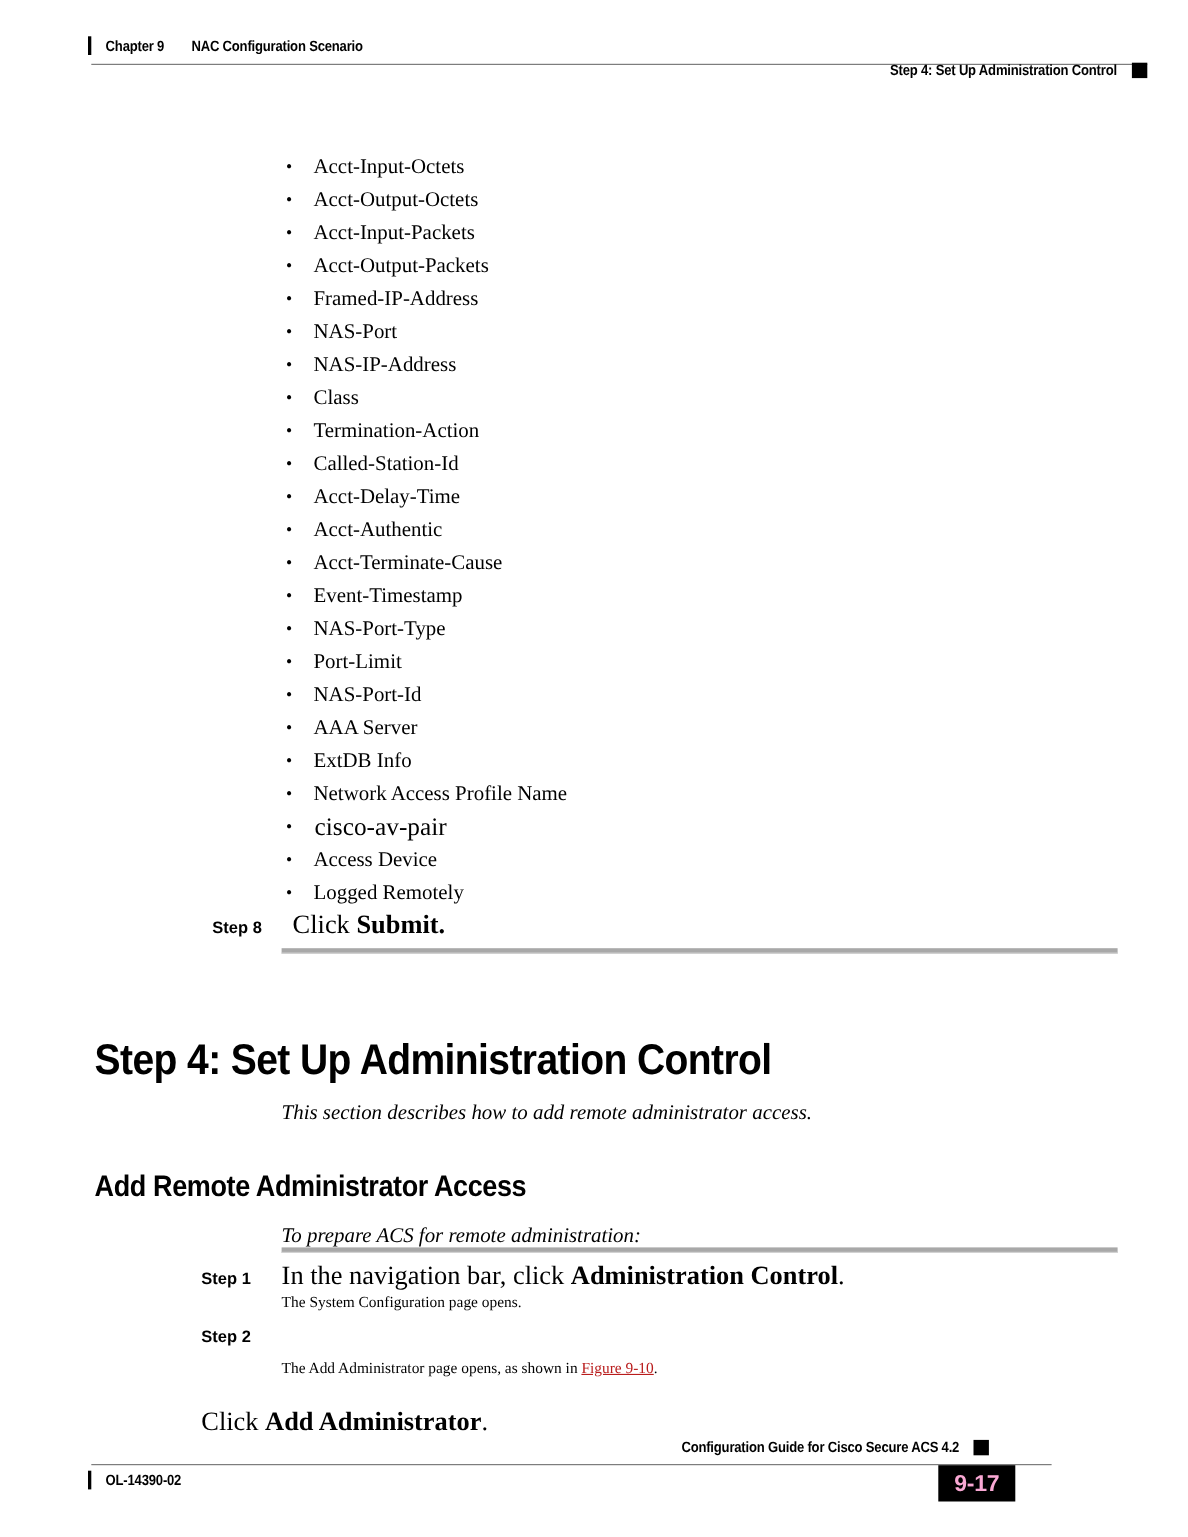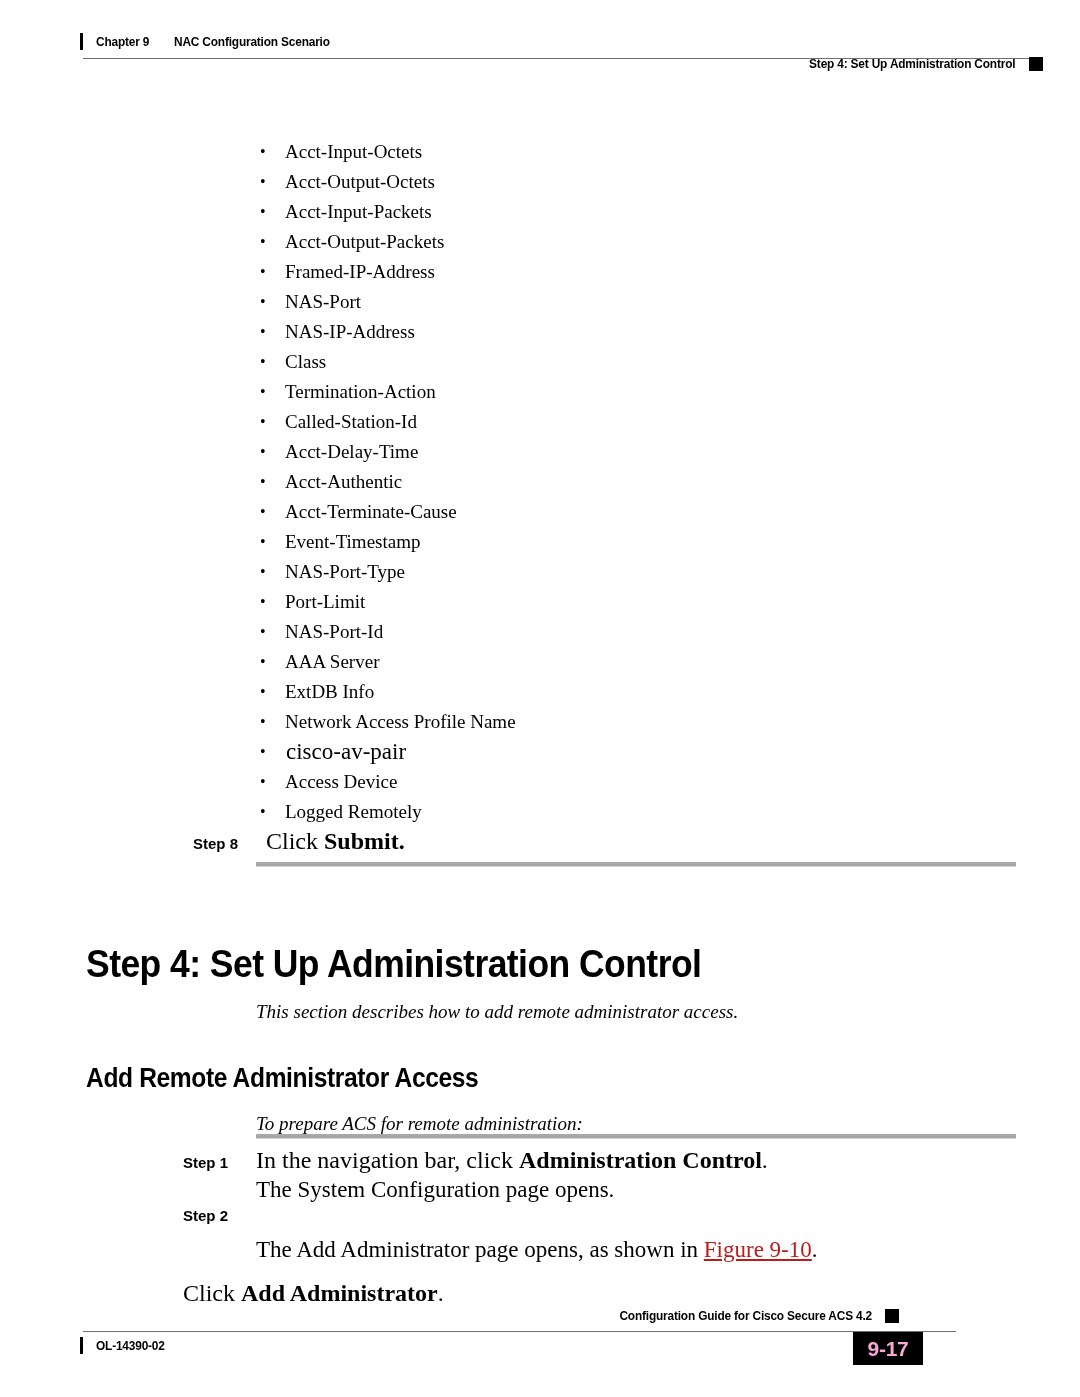--- a/index.html
+++ b/index.html
@@ -133,21 +133,21 @@
     font-weight: bold;
     font-size: 15px;
   }
   .step-text {
     font-size: 24px;
     white-space: nowrap;
   }
   .step-cont {
     position: absolute;
     left: 256px;
-    font-size: 23px;
+    font-size: 14px;
     white-space: nowrap;
   }
   .b { font-weight: bold; }
   .link { color: #b91c1c; text-decoration: underline; }
 
   .rule-gray {
     position: absolute;
     height: 4px;
     background: #a8a8a8;
     border-bottom: 1px solid #d6d6d6;

